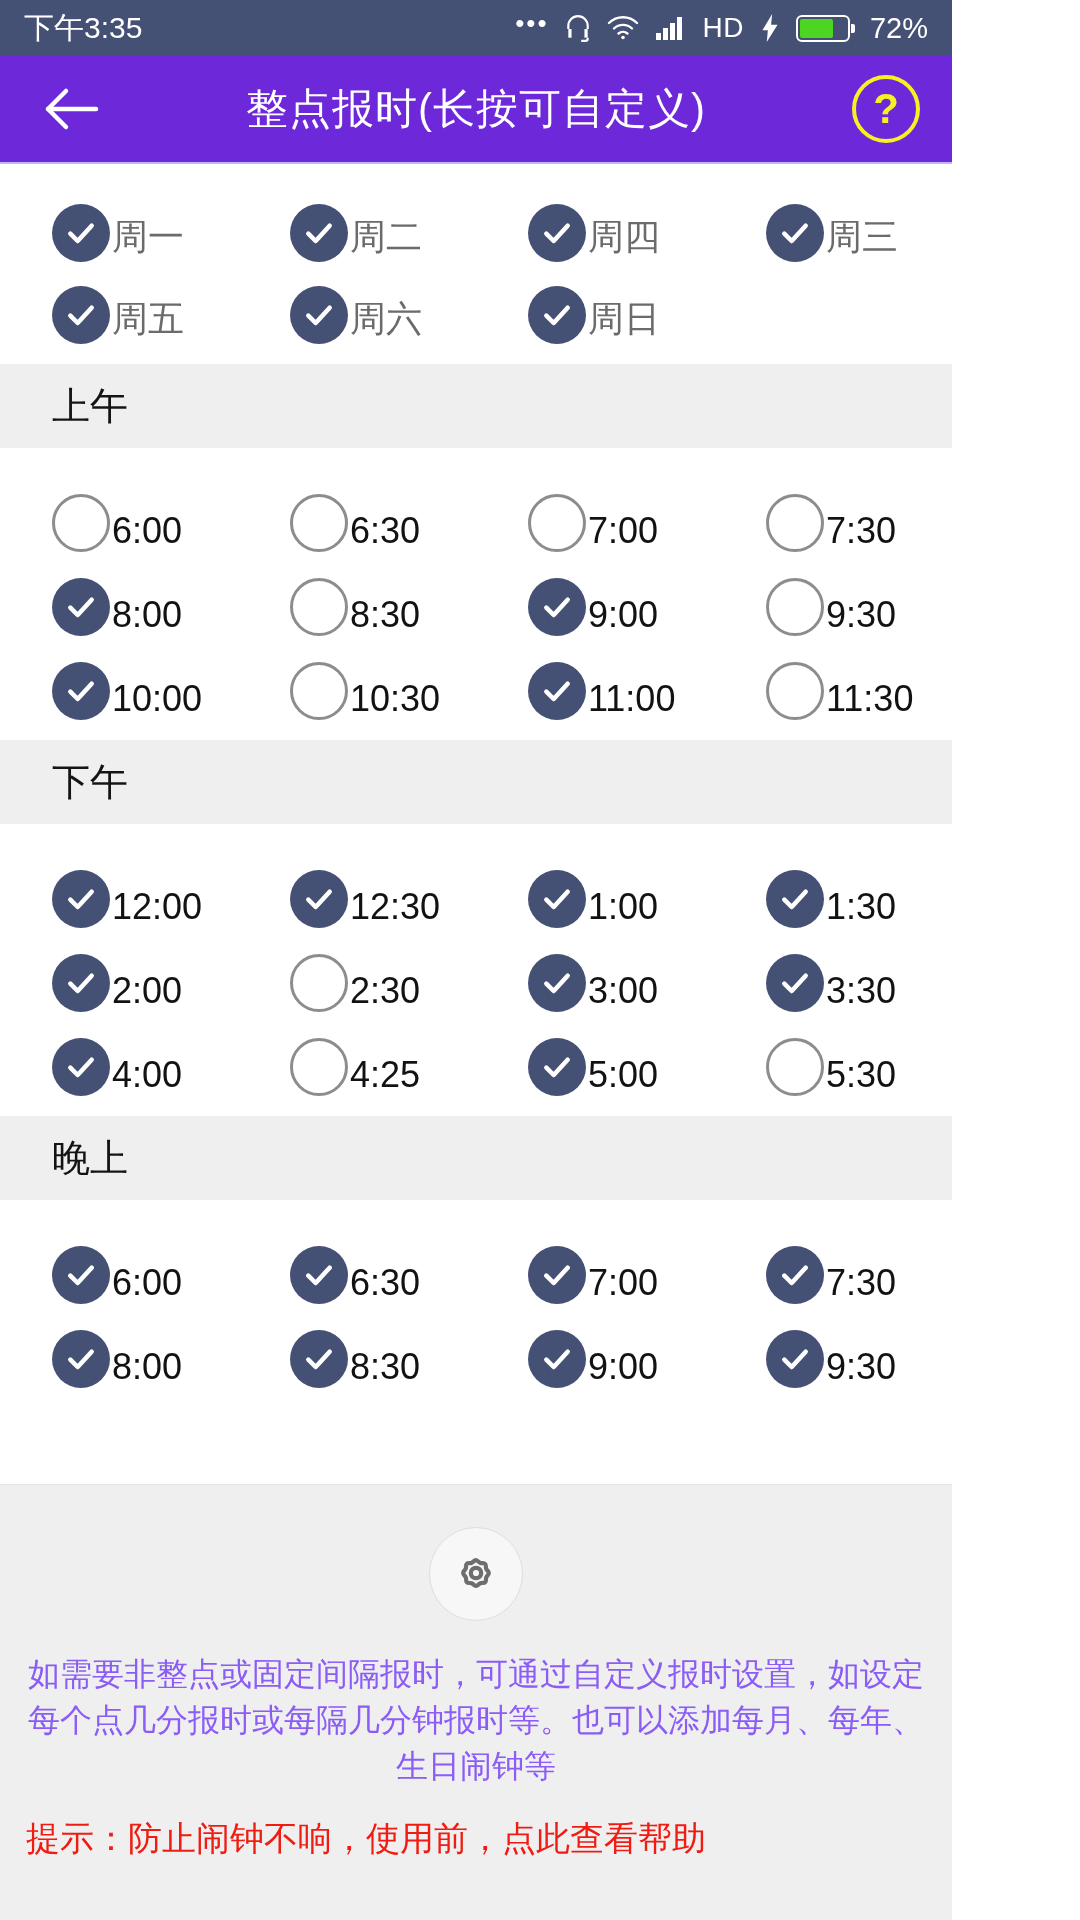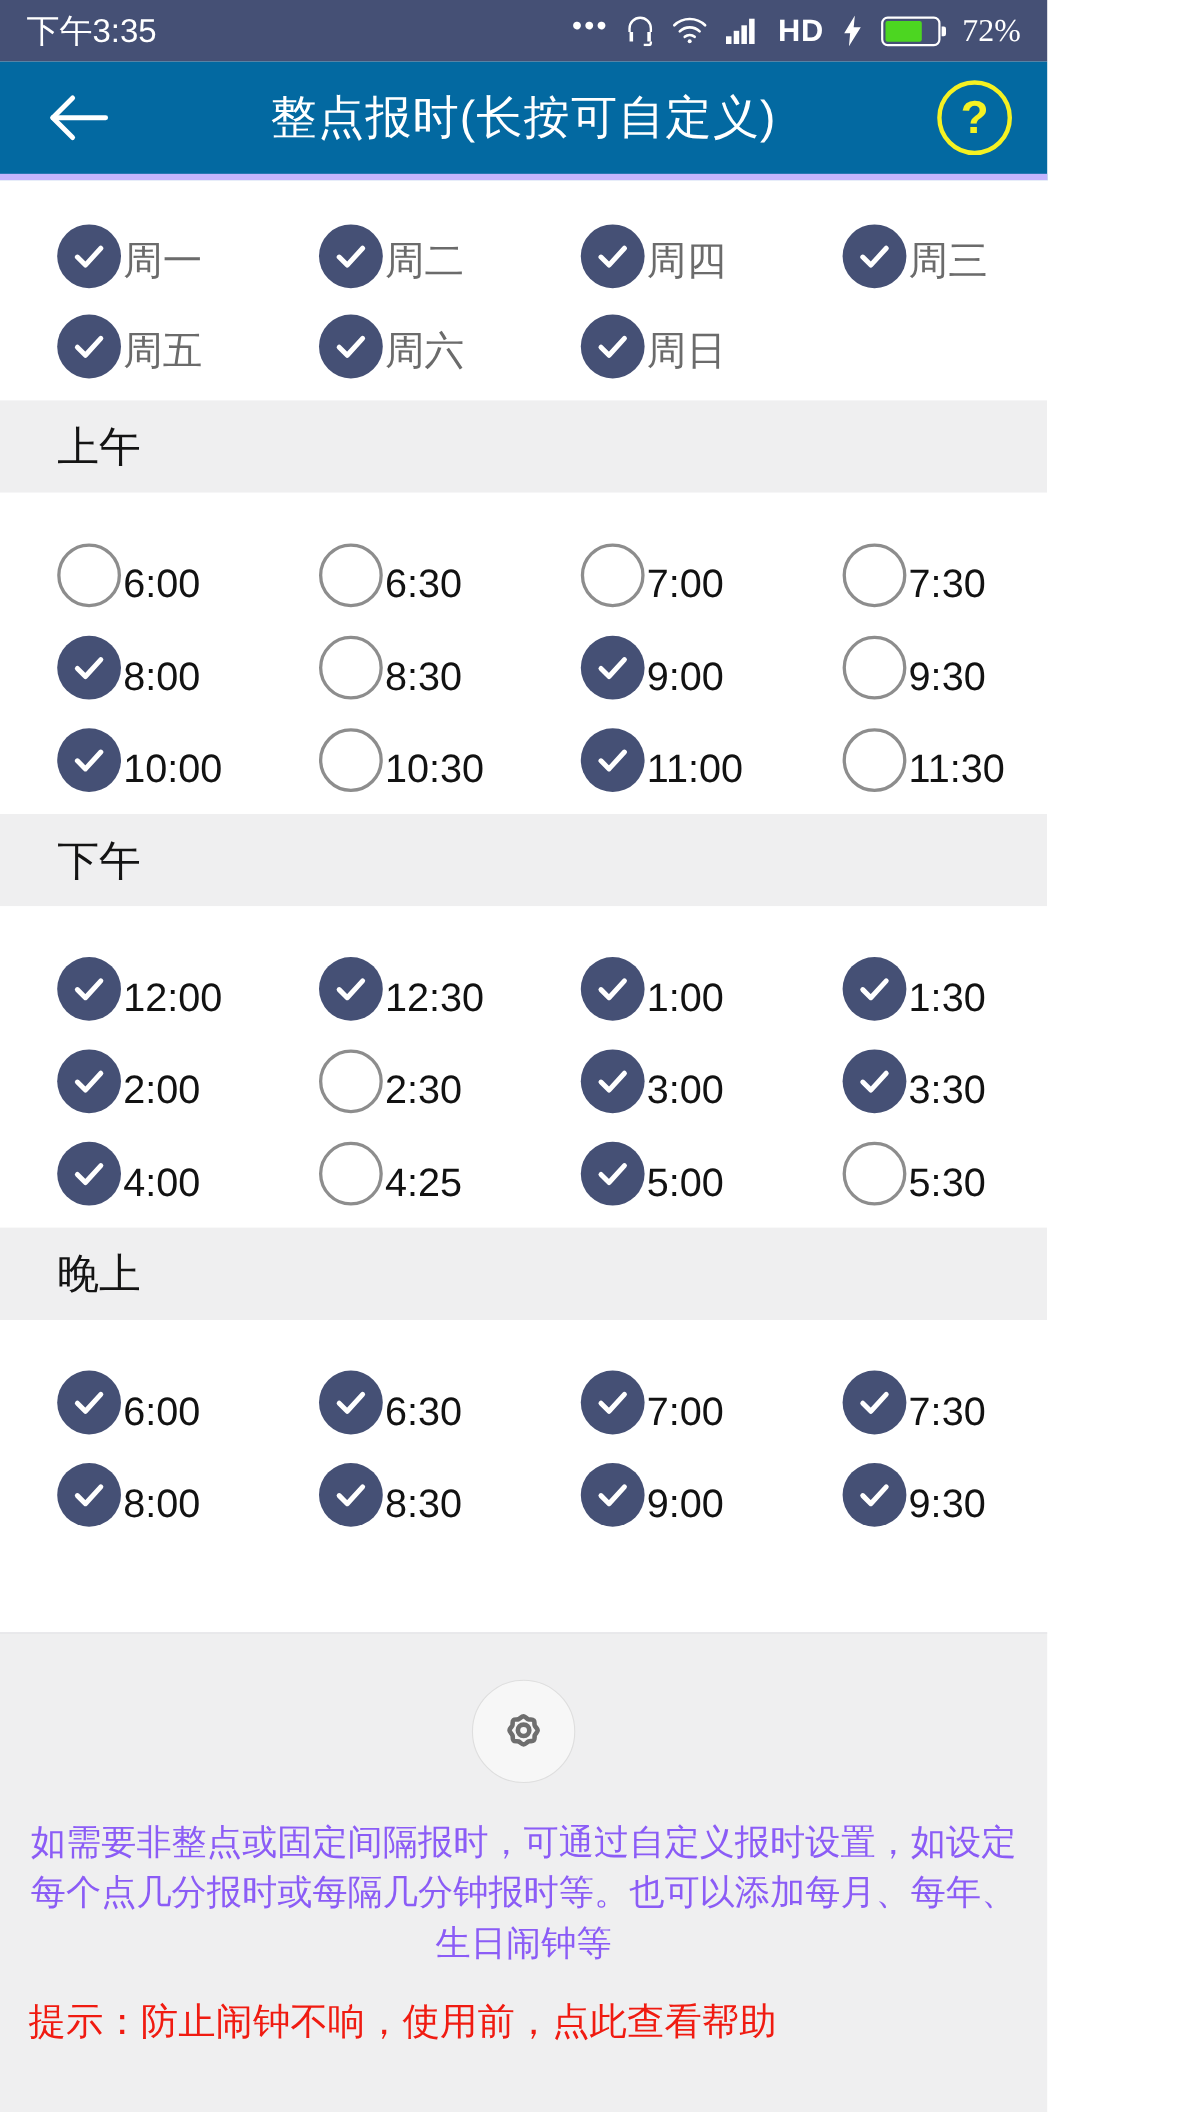--- a/index.html
+++ b/index.html
@@ -52,27 +52,26 @@
     color: #ffffff;
   }
   .dots-icon {
     letter-spacing: 2px;
     font-size: 26px;
     line-height: 10px;
     padding-bottom: 10px;
   }
   .hd-text {
     font-size: 28px;
-    font-weight: 700;
+    font-weight: 400;
     letter-spacing: 0.5px;
   }
   .battery-pct {
     font-size: 29px;
     margin-left: 4px;
-    font-family: Liberation Serif, serif;
   }
   .battery-shell {
     width: 54px;
     height: 27px;
     border: 2.5px solid #ffffff;
     border-radius: 6px;
     position: relative;
     display: flex;
     align-items: center;
     padding: 2px;
@@ -91,27 +90,27 @@
   .battery-fill {
     height: 100%;
     width: 72%;
     background: #4cd621;
     border-radius: 2px;
   }
 
   
   .app-bar {
     height: 108px;
-    background: #0369a1;
+    background: #6d28d9;
     display: flex;
     align-items: center;
     padding: 0 32px;
     box-sizing: border-box;
     flex: 0 0 auto;
-    border-bottom: 6px solid #c4b5fd;
+    border-bottom: 2px solid #c4b5fd;
   }
   .back-btn {
     width: 78px;
     height: 78px;
     display: flex;
     align-items: center;
     justify-content: center;
     cursor: pointer;
     flex: 0 0 auto;
   }

